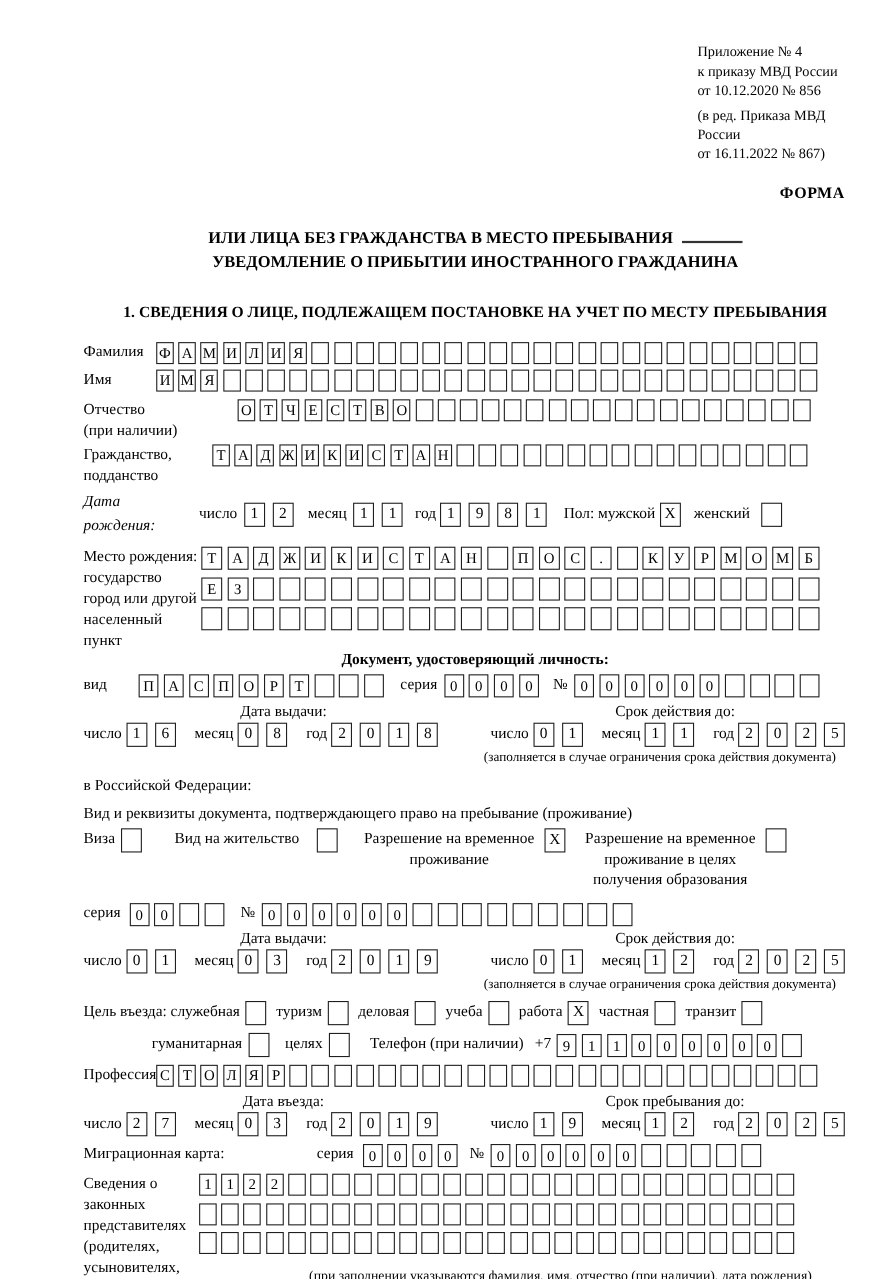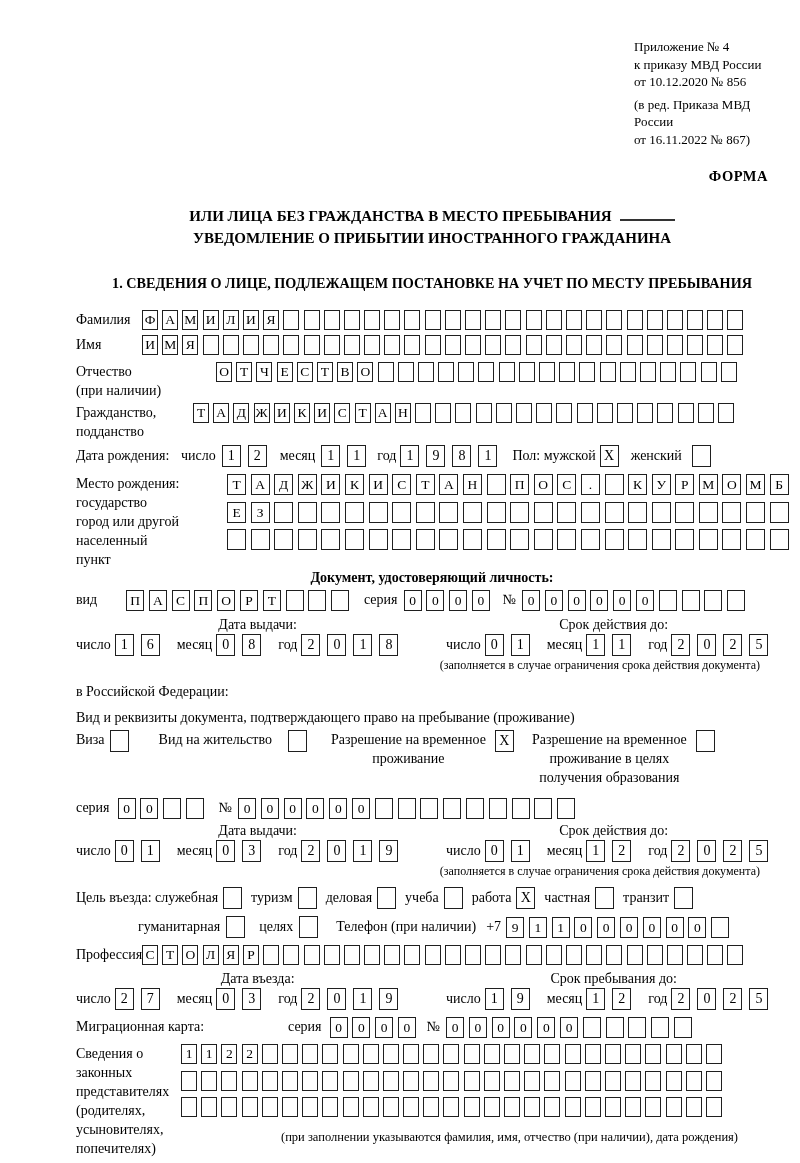--- a/index.html
+++ b/index.html
@@ -20,21 +20,21 @@
   .title{text-align:center;font-weight:bold;font-size:15px;line-height:22px;margin-top:20px;}
   .blank-line{display:inline-block;width:55px;border-bottom:2px solid #333;height:14px;margin-left:8px;}
   .section-heading{text-align:center;font-weight:bold;font-size:14.2px;margin-top:26px;margin-bottom:18px;}
 
   
   .row{display:flex;align-items:flex-start;margin-bottom:5px;}
   .row.center-v{align-items:center;}
   .lbl{white-space:pre-line;line-height:19px;flex:0 0 auto;}
   .t{flex:0 0 auto;line-height:22px;}
 
-  .w66{width:66px;} .w140{width:140px;} .w117{width:117px;} .w107{width:107px;} .w100{width:100px;} .w105{width:105px;}
+  .w66{width:66px;} .w140{width:140px;} .w117{width:117px;} .w107{width:107px;} .w100{width:100px;font-style:italic;} .w105{width:105px;}
 
   
   .cells{display:flex;flex:0 0 auto;}
   .cell{
     box-sizing:content-box;flex:0 0 auto;
     width:14px;height:18px;border:1.5px solid #1f1f1f;margin-right:4.2px;
     text-align:center;font-size:13.5px;line-height:18px;background:#fff;
   }
   .lg .cell{width:17px;height:19px;margin-right:4.6px;line-height:19px;}
   .md .cell{width:16px;height:19px;margin-right:4.8px;line-height:19px;}
@@ -255,21 +255,21 @@
         <span class="cell">9</span>
         <span class="cell">8</span>
         <span class="cell">1</span>
       </span>
     <span class="t" style="margin-left:8px;margin-right:4px;">Пол: мужской</span>
     <span class="cb">X</span>
     <span class="t" style="margin-left:12px;margin-right:10px;">женский</span>
     <span class="cb"></span>
   </div>
 
-  <div class="row" style="margin-bottom:1px;gap:44px;">
+  <div class="row" style="margin-bottom:1px;">
     <div class="lbl w107">Место рождения:
 государство
 город или другой
 населенный пункт</div>
     <div class="stack">
       <div class="cells lg">
           <span class="cell">Т</span>
           <span class="cell">А</span>
           <span class="cell">Д</span>
           <span class="cell">Ж</span>

